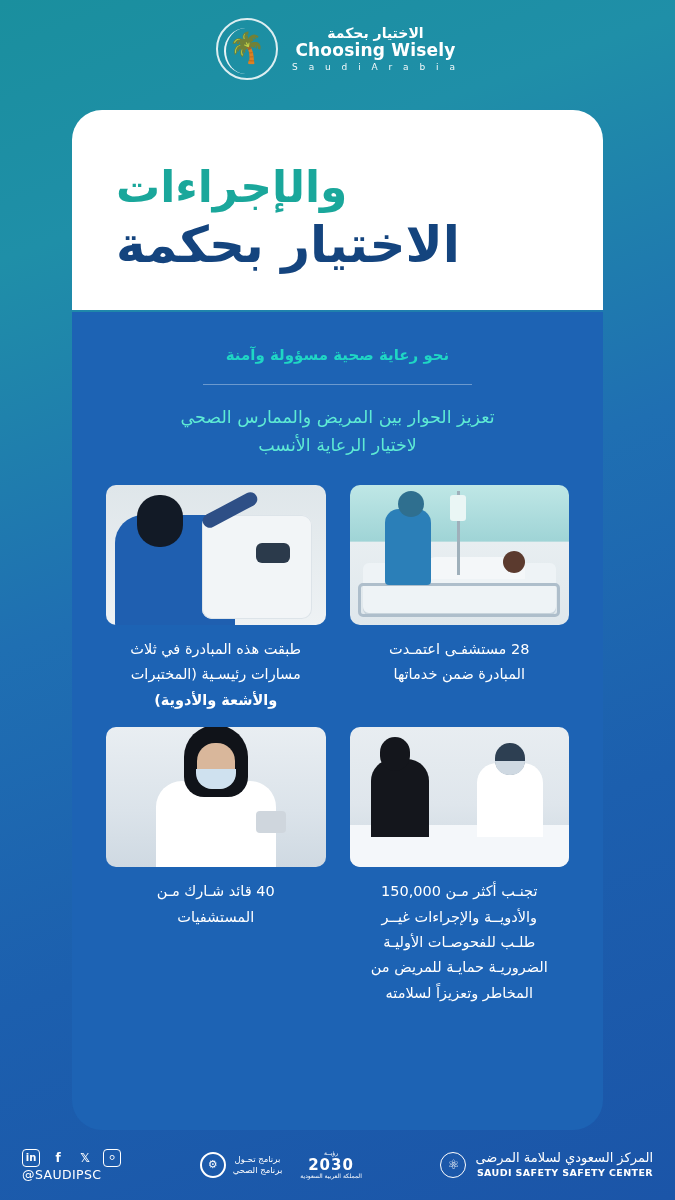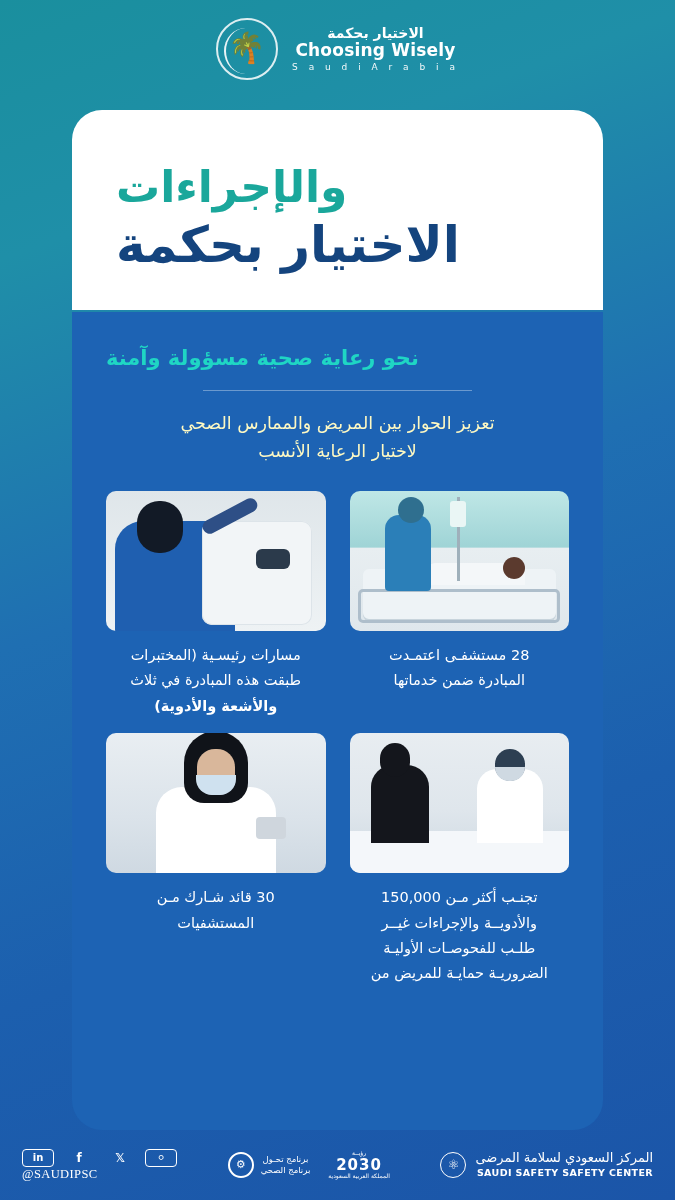--- a/index.html
+++ b/index.html
@@ -54,29 +54,29 @@
   }
 
   
   .panel {
     position:absolute; top:312px; left:72px; width:531px; height:818px;
     background:#1d63b4;
     border-radius:0 0 30px 30px;
     padding:34px 34px 26px;
   }
   .headline {
-    color:#1fd6c4; font-size:21px; font-weight:bold; text-align:left;
+    color:#1fd6c4; font-size:15px; font-weight:bold; text-align:center;
     letter-spacing:.3px;
   }
   .divider {
     width:58%; height:1px; background:rgba(255,255,255,.35);
     margin:20px auto 18px;
   }
   .subhead {
-    text-align:center; font-size:17.5px; line-height:1.6; color:#fef9c3;
+    text-align:center; font-size:17.5px; line-height:1.6; color:#5eead4;
     font-weight:500;
   }
 
   
   .grid {
     margin-top:26px;
     display:grid;
     grid-template-columns:1fr 1fr;
     column-gap:24px;
     row-gap:14px;
@@ -127,25 +127,25 @@
 
   
   .footer {
     position:absolute; bottom:0; left:0; width:675px; height:70px;
     display:flex; align-items:center; justify-content:space-between;
     padding:0 22px;
   }
   .social { direction:ltr; text-align:left; }
   .social-icons { display:flex; gap:9px; align-items:center; font-size:15px; }
   .soc {
-    width:32px;height:18px;display:flex;align-items:center;justify-content:center;
+    width:18px;height:18px;display:flex;align-items:center;justify-content:center;
     font-size:12px;font-weight:bold;color:#fff;
   }
   .soc.box { border:1.5px solid #fff; border-radius:4px; font-size:10px;}
-  .handle { font-size:12.5px; letter-spacing:.4px;font-family:Liberation Serif, serif; }
+  .handle { font-size:12.5px; letter-spacing:.4px; }
 
   .footer-mid { display:flex; align-items:center; gap:18px; }
   .fm-item { display:flex; align-items:center; gap:7px; font-size:8.5px; line-height:1.25; text-align:center;}
   .gear {
     width:26px;height:26px;border:2px solid #fff;border-radius:50%;
     display:flex;align-items:center;justify-content:center;font-size:11px;
   }
   .v2030 { text-align:center; line-height:1.1; }
   .v2030 .big { font-size:15px; font-weight:bold; letter-spacing:1px;}
   .v2030 .sm { font-size:6px; letter-spacing:.5px;}
@@ -205,53 +205,54 @@
 
     <div class="cell">
       <div class="photo ph2">
         <div class="tech"></div>
           <div class="thead"></div>
           <div class="mic"></div>
         <div class="arm"></div>
           <div class="eye"></div>
       </div>
       <div class="caption">
+        <div>طبقت هذه المبادرة في ثلاث</div>
         <div><span>مسارات رئيسـية (المختبرات</span></div>
-        <div>طبقت هذه المبادرة في ثلاث</div>
         <div class="hl">والأشعة والأدوية)</div>
       </div>
     </div>
 
     <div class="cell">
       <div class="photo ph3">
         <div class="table"></div>
           <div class="w"></div>
           <div class="whead"></div>
         <div class="m"></div>
           <div class="mhead"></div>
           <div class="mask"></div>
       </div>
       <div class="caption">
         <div>تجنـب أكثر مـن 150,000</div>
         <div>والأدويــة والإجراءات غيــر</div>
         <div>طلـب للفحوصـات الأوليـة</div>
         <div>الضروريـة حمايـة للمريض من</div>
+        <div>المخاطر وتعزيزاً لسلامته</div>
       </div>
     </div>
 
     <div class="cell">
       <div class="photo ph4">
         <div class="coat"></div>
           <div class="hijab"></div>
           <div class="face"></div>
         <div class="mask2"></div>
           <div class="pill"></div>
       </div>
       <div class="caption">
-        <div>30 قائد شـارك مـن</div>
+        <div>40 قائد شـارك مـن</div>
         <div>المستشفيات</div>
       </div>
     </div>
 
   </div>
 </div>
 
 <div class="footer">
 
   <div class="footer-right">

